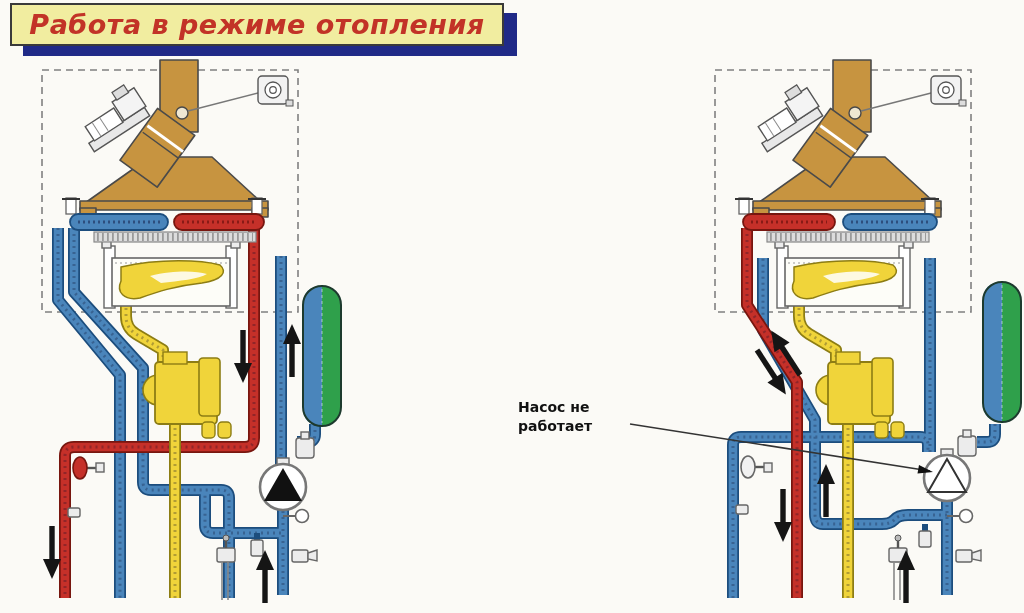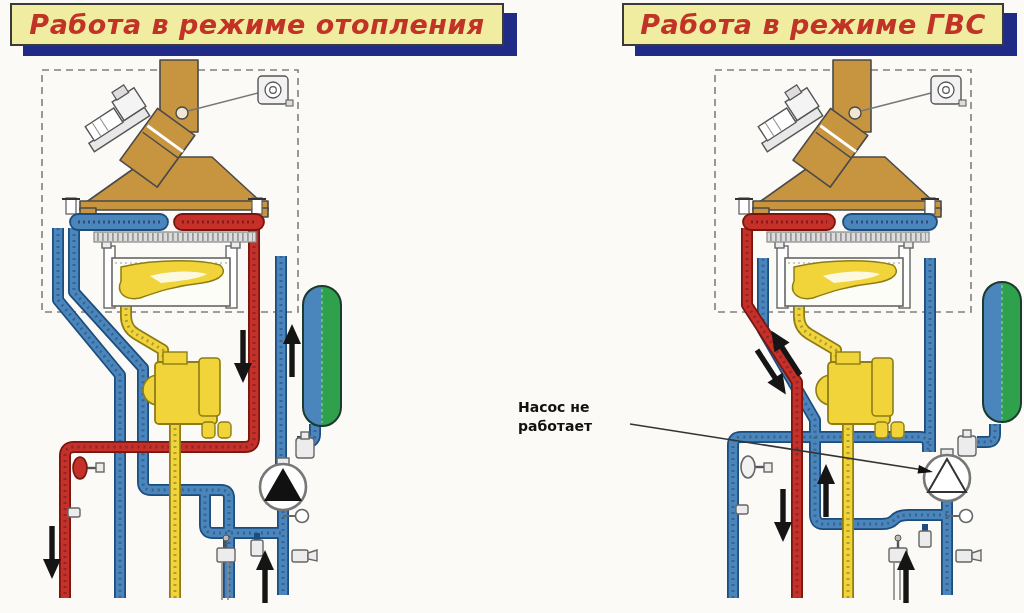--- a/index.html
+++ b/index.html
@@ -274,17 +274,16 @@
     </g>
 
     <g>
       <line x1="630" y1="424" x2="930" y2="471" stroke="#333" stroke-width="1.6"></line>
       <polygon points="933,472 917.5,473.5 919,465" fill="#111"></polygon>
     </g>
   </g>
 </svg>
 
 <div class="banner" id="banner-left">Работа в режиме отопления</div>
-<div class="banner" id="banner-right">Работа в режиме ГВС</div>
 
 <div id="pump-note">Насос не работает</div>
 
 </div>
 
 </body></html>

